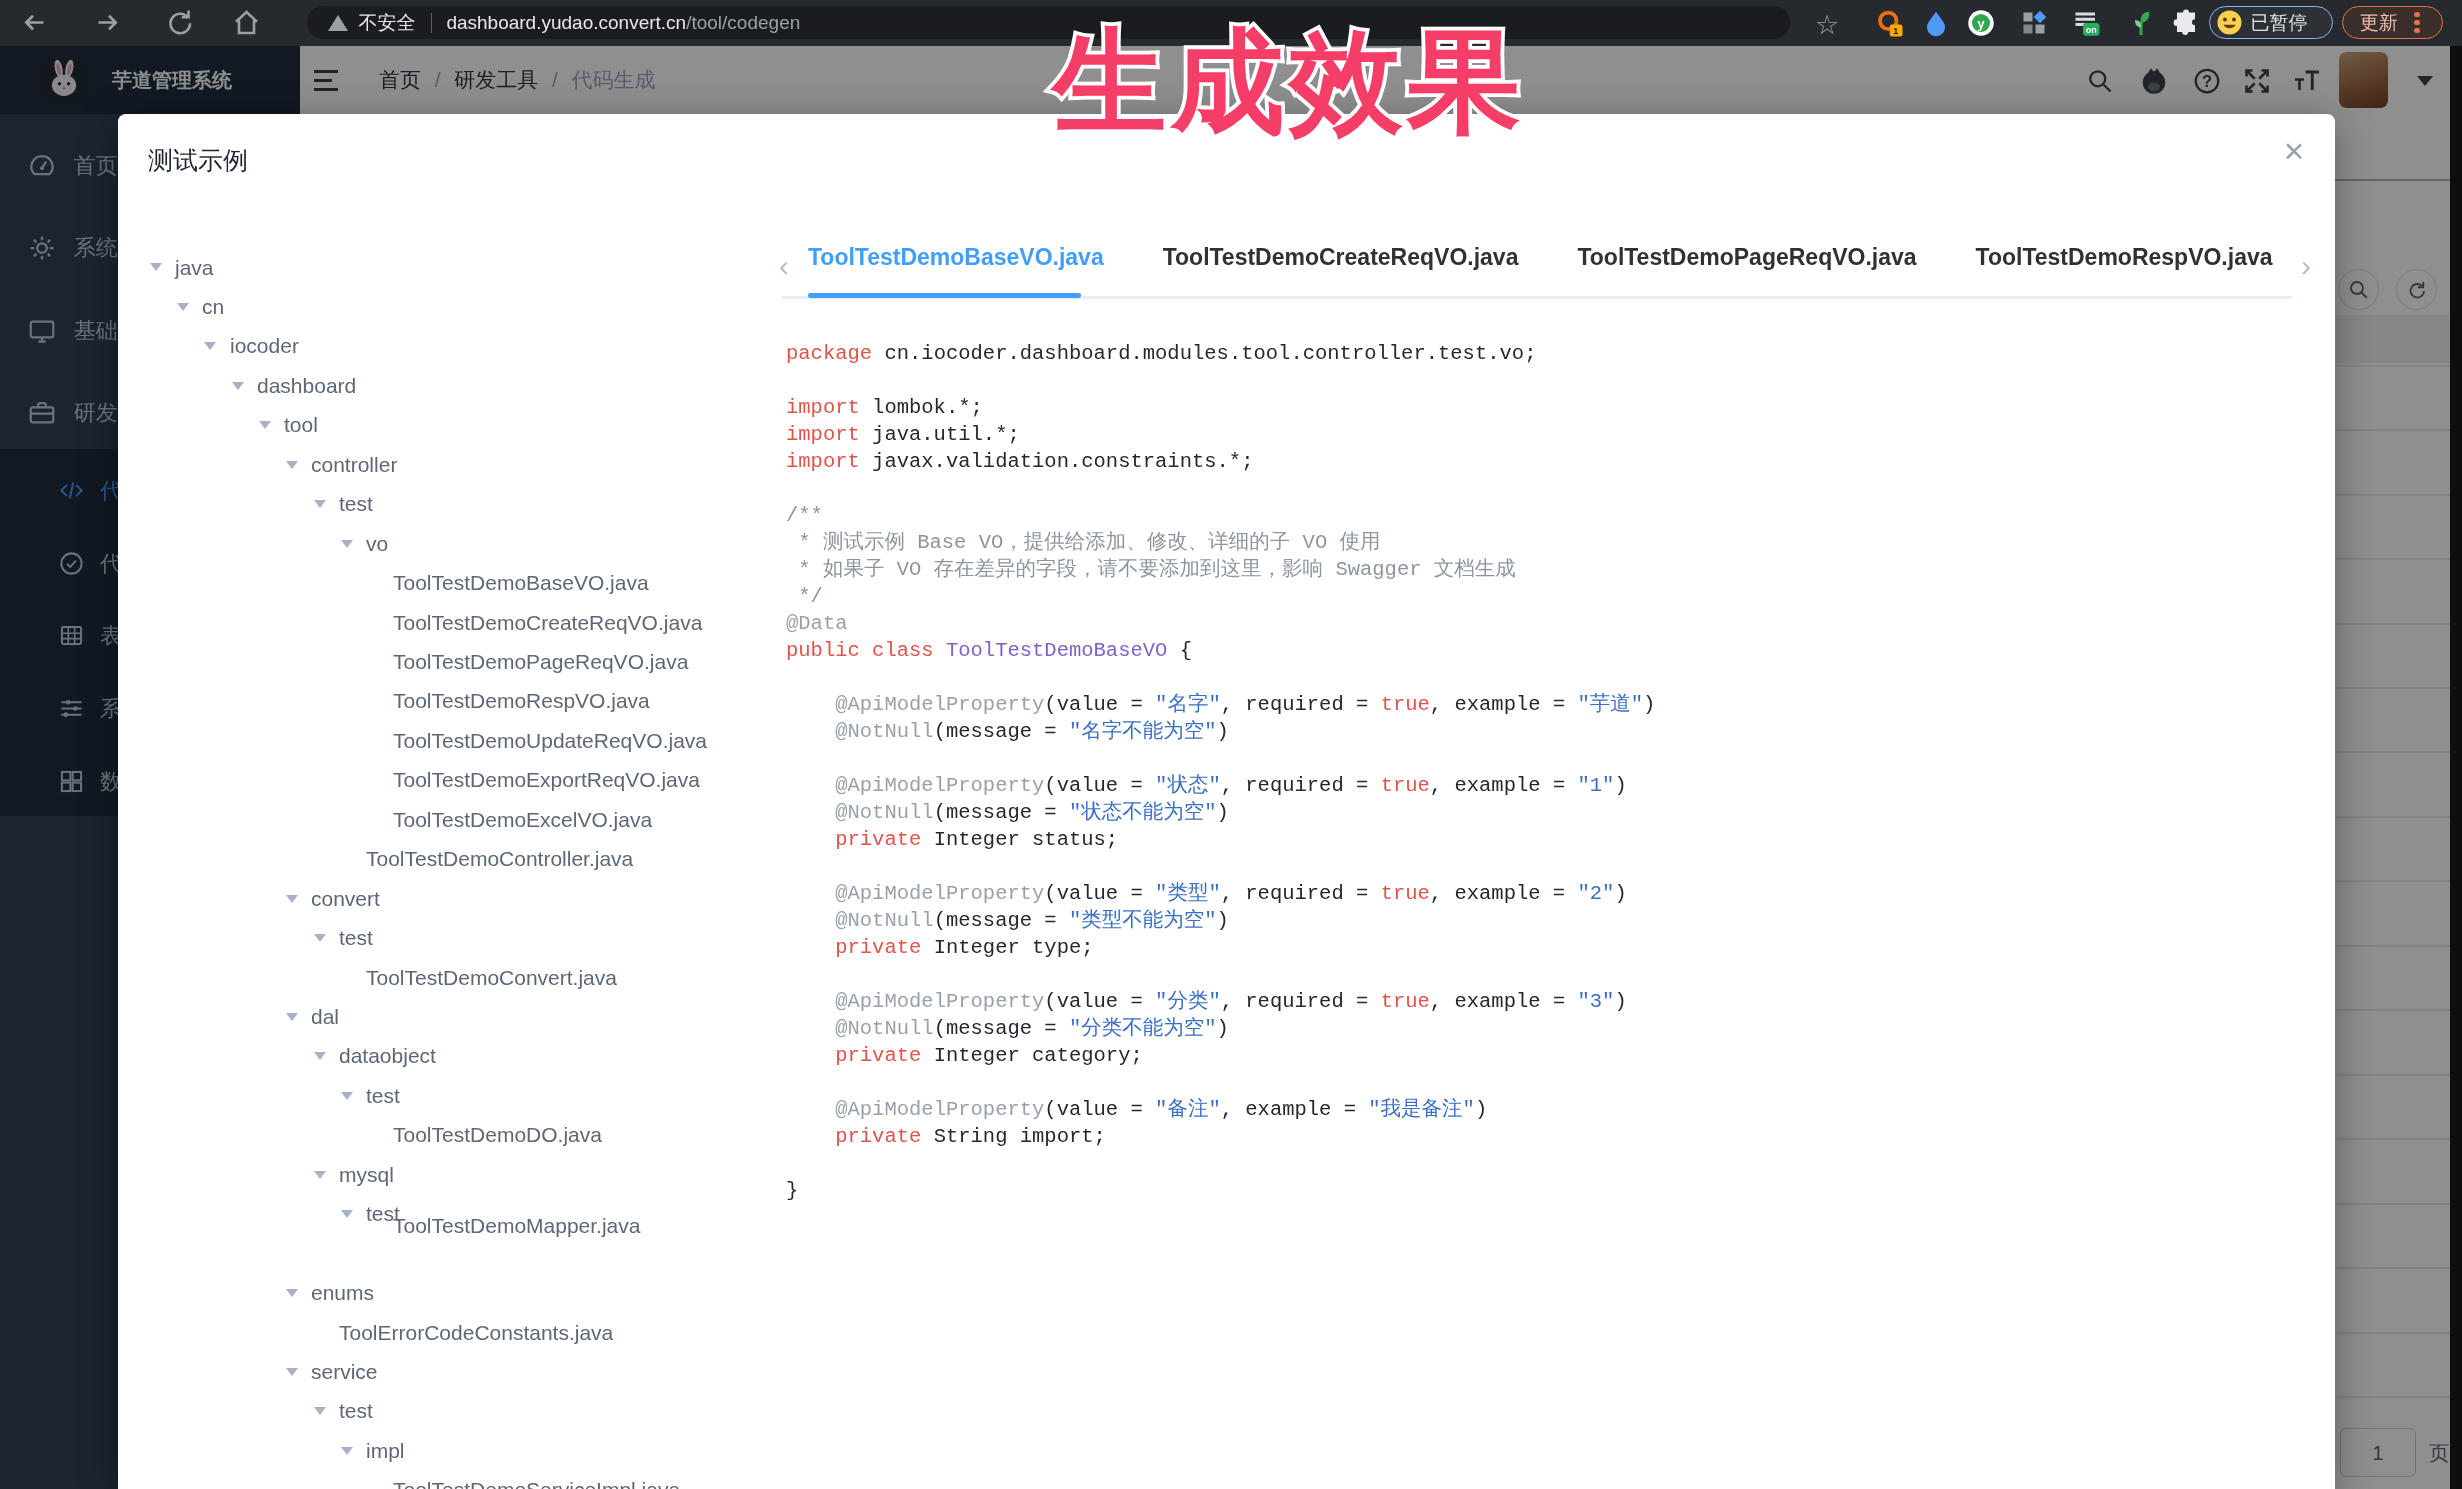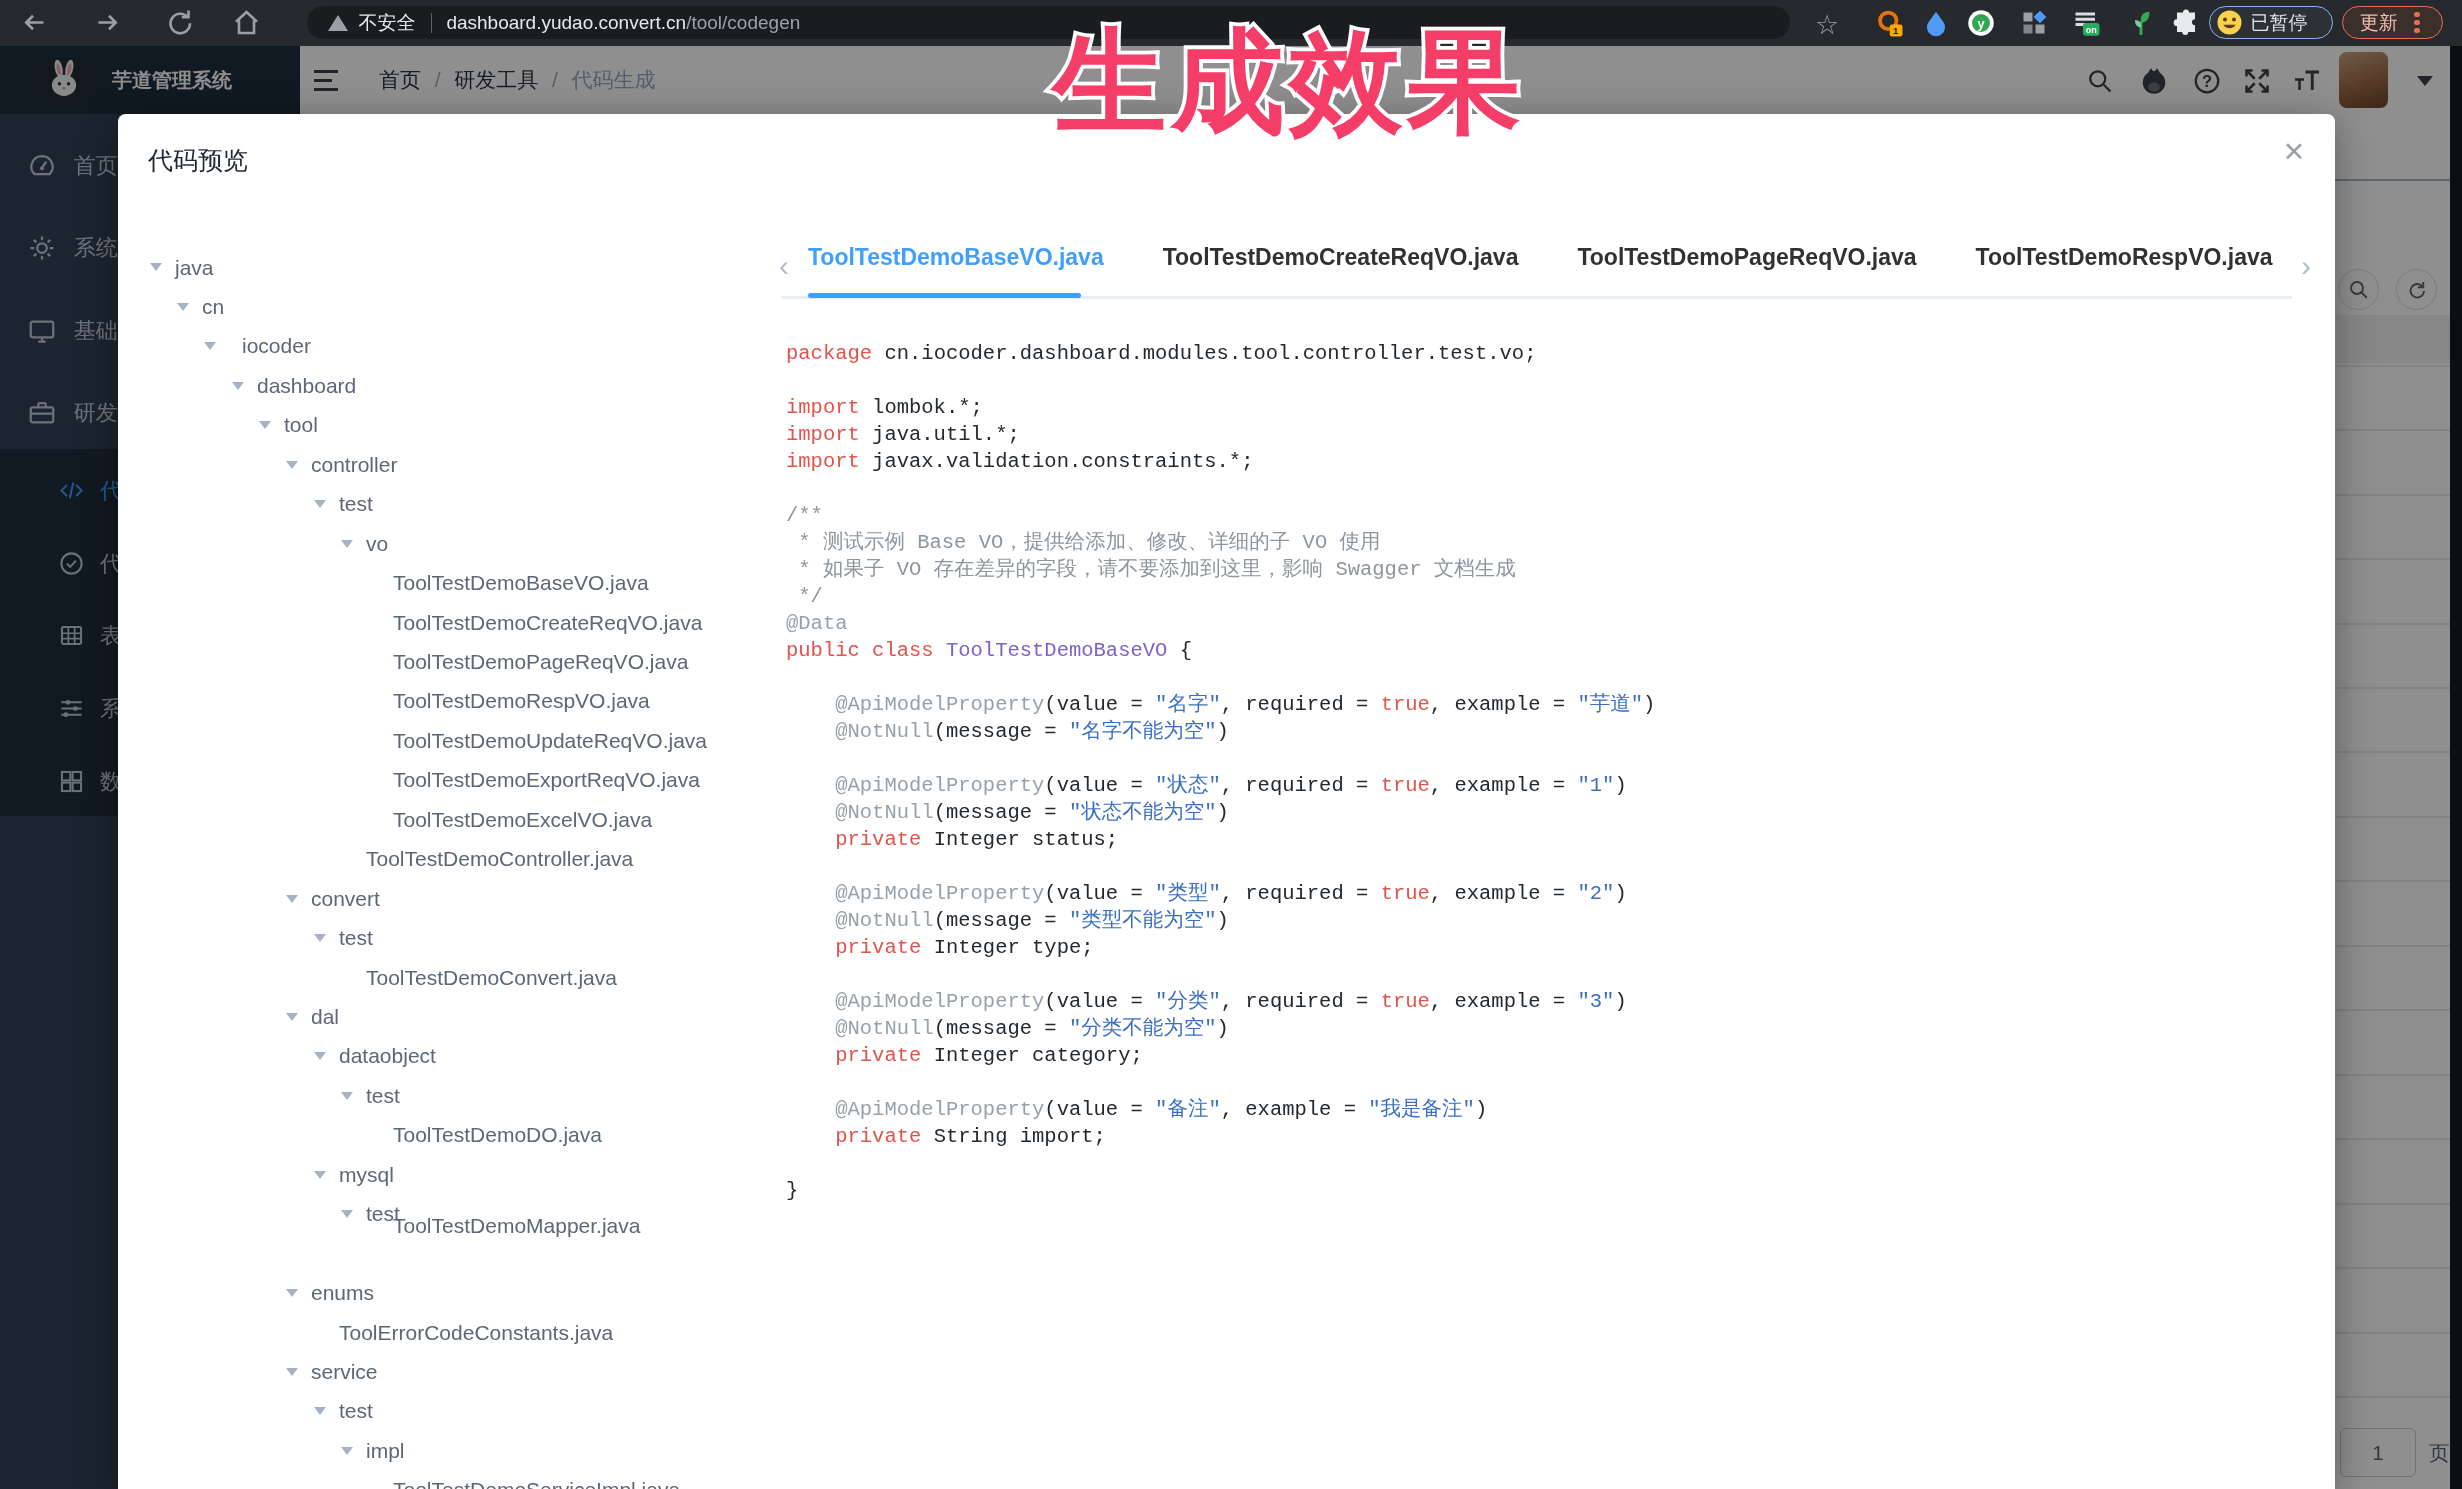--- a/index.html
+++ b/index.html
@@ -355,29 +355,29 @@
     <div id="page-input" class="abs">
       <span>1</span>
       </div>
     <div id="page-unit" class="abs">页</div>
     <div id="right-strip" class="abs"></div>
   </div>
 
   <div id="backdrop" class="abs"></div>
 
   <div id="modal" class="abs">
-    <div id="modal-title" class="abs">代码预览</div>
+    <div id="modal-title" class="abs">测试示例</div>
     <div id="modal-close" class="abs">×</div>
 
     <div>
         <div class="tree-row" style="top: 134px; left: 57px;">java</div>
         <span class="tree-caret" style="top: 149px; left: 32px;"></span>
         <div class="tree-row" style="top: 173px; left: 84px;">cn</div>
         <span class="tree-caret" style="top: 189px; left: 59px;"></span>
-        <div class="tree-row" style="top: 212px; left: 124px; text-align: right;">iocoder</div>
+        <div class="tree-row" style="top: 212px; left: 112px; text-align: right;">iocoder</div>
         <span class="tree-caret" style="top: 228px; left: 86px;"></span>
         <div class="tree-row" style="top: 252px; left: 139px;">dashboard</div>
         <span class="tree-caret" style="top: 268px; left: 114px;"></span>
         <div class="tree-row" style="top: 291px; left: 166px;">tool</div>
         <span class="tree-caret" style="top: 307px; left: 141px;"></span>
         <div class="tree-row" style="top: 331px; left: 193px;">controller</div>
         <span class="tree-caret" style="top: 347px; left: 168px;"></span>
         <div class="tree-row" style="top: 370px; left: 221px;">test</div>
         <span class="tree-caret" style="top: 386px; left: 196px;"></span>
         <div class="tree-row" style="top: 410px; left: 248px;">vo</div>

